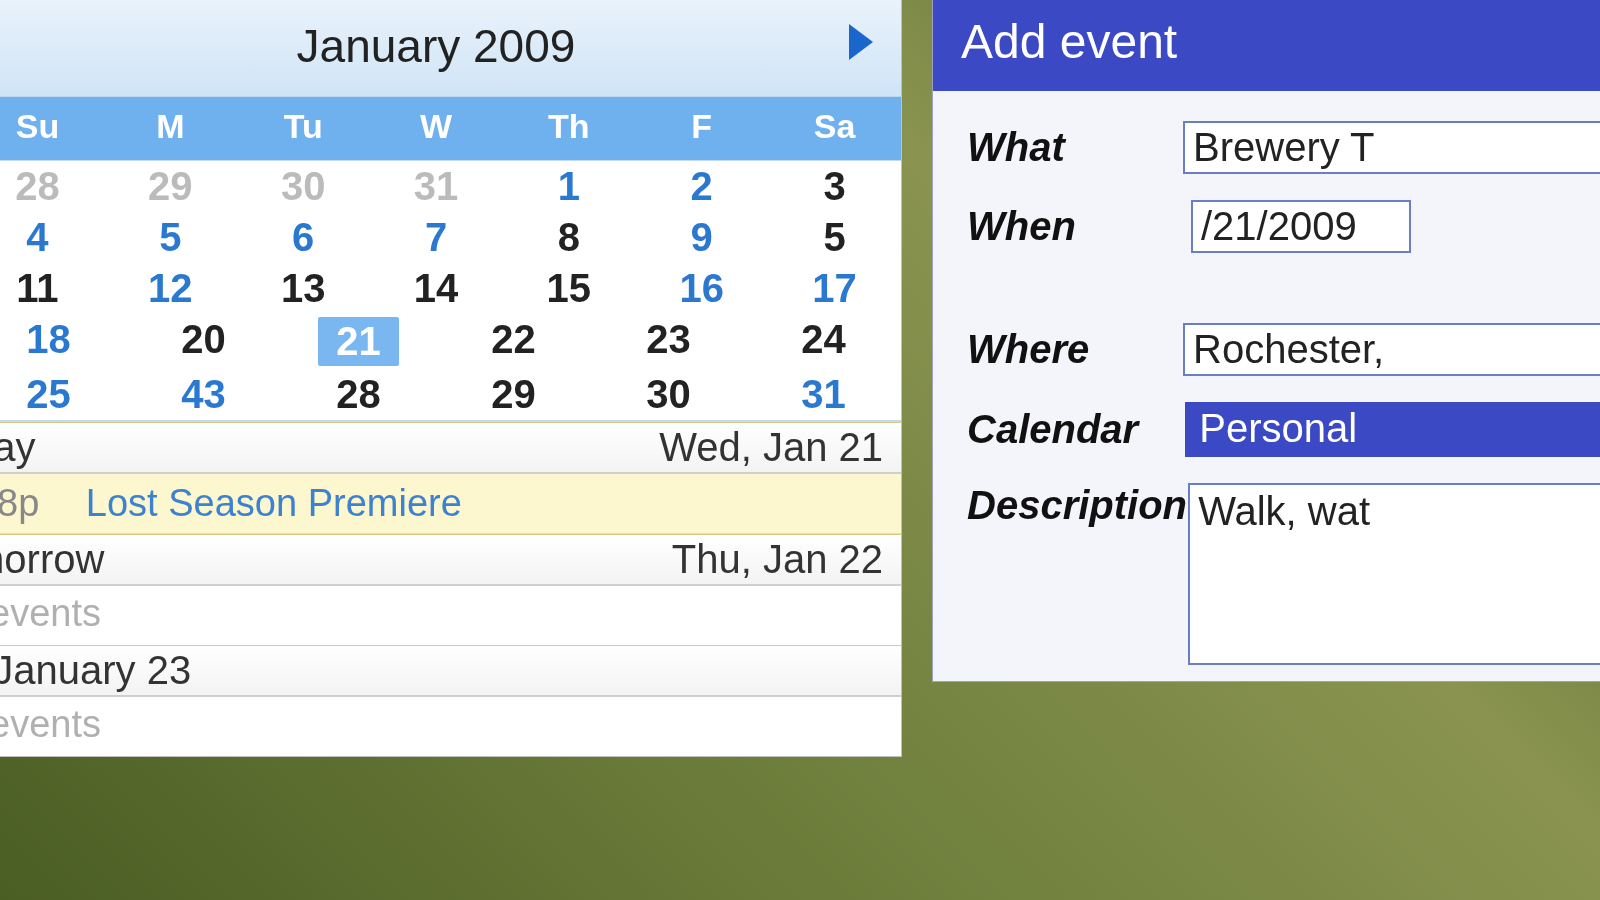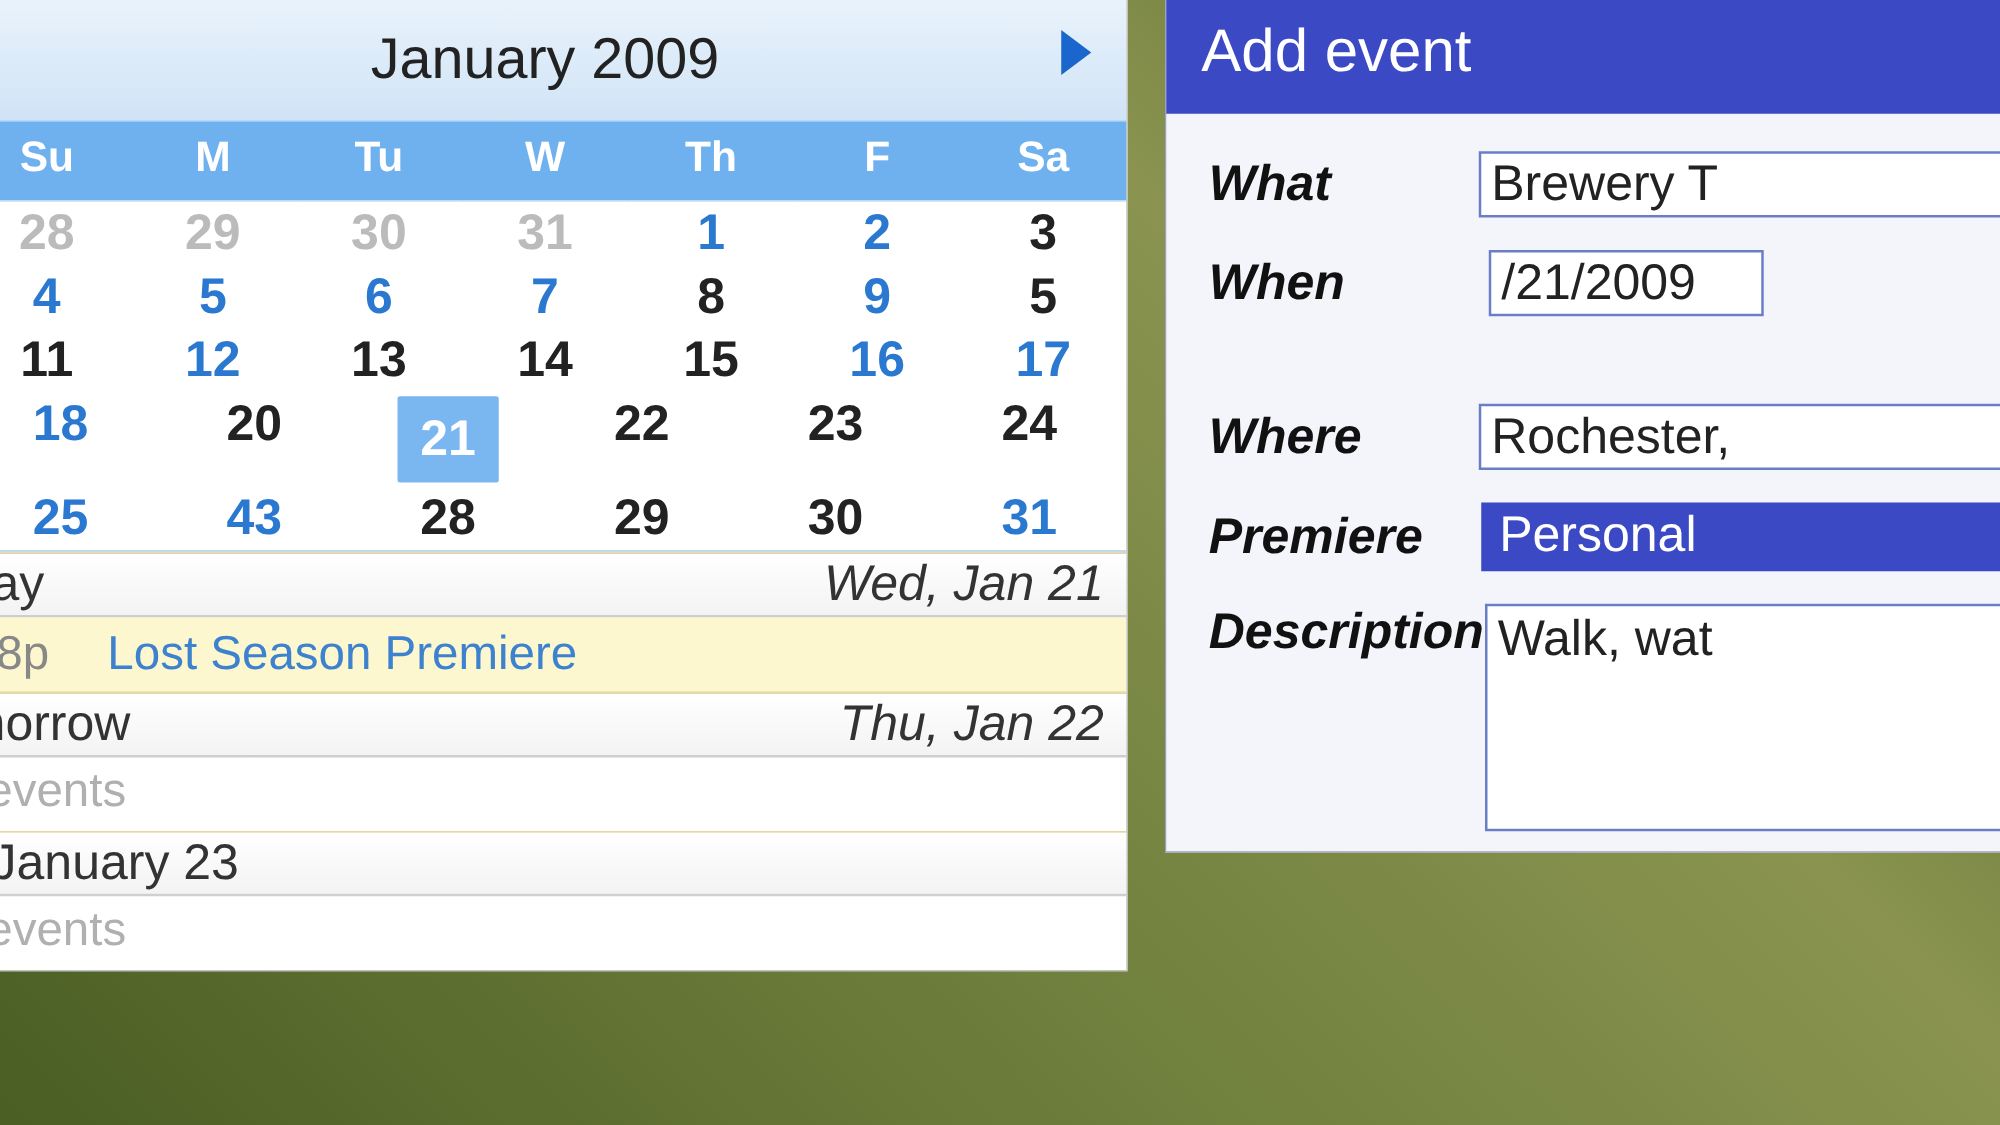--- a/index.html
+++ b/index.html
@@ -72,21 +72,21 @@
     font-weight: bold;
     color: #222;
     padding: 3px 0;
     position: relative;
   }
   .day-cell.outside { color: #bbb; font-weight: 600; }
   .day-cell.event { color: #2a78d0; }
   .day-cell.today span {
     background: #7ab6f0;
     color: #fff;
-    padding: 12px 18px;
+    padding: 2px 18px;
     border-radius: 2px;
     display: inline-block;
   }
 
   .agenda-separator {
     height: 2px;
     background: #c2d9f0;
   }
   .agenda-head {
     display: flex;
@@ -97,21 +97,20 @@
     border-bottom: 2px solid #cfcfcf;
     background: linear-gradient(to bottom, #fff 0%, #f3f3f3 100%);
   }
   .agenda-head .label {
     font-size: 40px;
     color: #333;
   }
   .agenda-head .date {
     font-size: 40px;
     color: #333;
-    font-style: italic;
   }
   .agenda-event {
     background: #fdf7cf;
     padding: 8px 0 8px 26px;
     font-size: 38px;
     border-bottom: 1px solid #e6e0b0;
   }
   .agenda-event .time { color: #888; margin-right: 20px; }
   .agenda-event .title { color: #3d82cf; margin-left: 16px; }
   .agenda-empty {
@@ -280,21 +279,21 @@
     <div class="field-row">
       <div class="field-label">When</div>
       <input class="txt-input date" value="/21/2009" style="">
     </div>
     <div class="spacer"></div>
     <div class="field-row tall">
       <div class="field-label">Where</div>
       <input class="txt-input wide" value="Rochester," style="">
     </div>
     <div class="field-row tall">
-      <div class="field-label">Premiere</div>
+      <div class="field-label">Calendar</div>
       <div class="select-box">Personal</div>
     </div>
     <div class="field-row" style="align-items:flex-start;">
       <div class="field-label">Description</div>
       <textarea class="desc-area" style="">Walk, wat</textarea>
     </div>
   </div>
 </div>
 
 </body></html>

